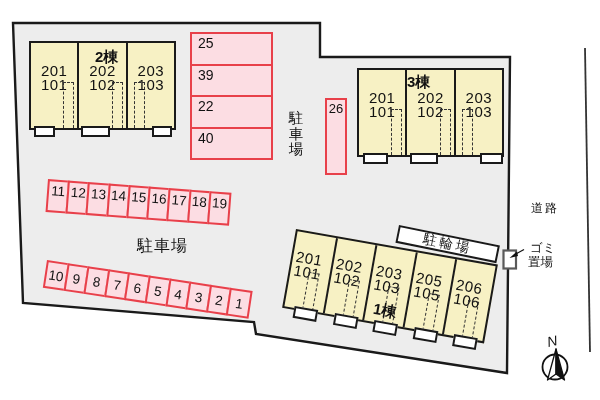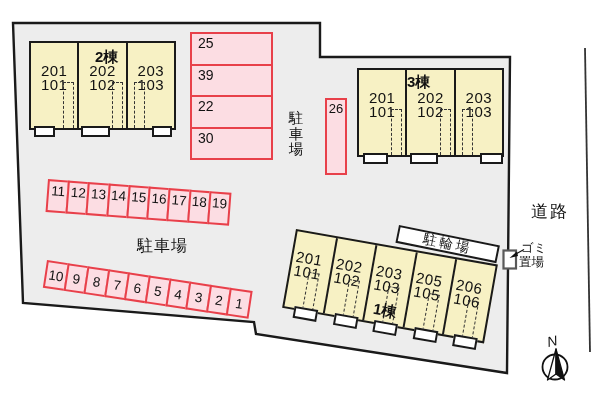--- a/index.html
+++ b/index.html
@@ -75,22 +75,22 @@
   .prow-upper{left:48px;top:179px;width:184px;height:33px;transform:rotate(4.3deg);transform-origin:0 0;}
   .prow-upper .stall{padding-top:2px;text-align:center;}
   .prow-lower{left:47px;top:260px;width:208px;height:28px;transform:rotate(8.6deg);transform-origin:0 0;}
   .prow-lower .stall{display:flex;align-items:center;justify-content:center;}
   .stall26{position:absolute;left:325px;top:98px;width:22px;height:77px;text-align:center;padding-top:1px;font-size:13px;}
 
   
   .lbl{position:absolute;white-space:nowrap;color:#111;z-index:5;}
   .lbl-parking-v{left:288px;top:111px;width:16px;font-size:14.5px;line-height:15.5px;word-break:break-all;white-space:normal;text-align:center;}
   .lbl-parking-h{left:137px;top:236px;font-size:16px;letter-spacing:1px;}
-  .lbl-road{left:531px;top:200px;font-size:17px;letter-spacing:2px;}
-  .lbl-garbage{left:519px;top:242px;font-size:12.5px;line-height:13.5px;white-space:normal;width:30px;}
+  .lbl-road{left:531px;top:200px;font-size:12px;letter-spacing:2px;}
+  .lbl-garbage{left:519px;top:242px;font-size:12.5px;line-height:13.5px;white-space:normal;width:30px;padding-left:9px;}
   .lbl-garbage .l1{padding-left:2px;}
   .lbl-north{left:547px;top:333px;font-size:14px;font-style:italic;transform:rotate(-12deg);}
 </style>
 </head>
 <body>
 
 <div id="canvas">
 
   <svg id="base-svg" viewBox="0 0 600 400">
     <polygon class="site-poly" points="13,23 320,23 320,57 510,57 507,373 256,334 254,322 23,303"></polygon>
@@ -216,21 +216,21 @@
 
   <div class="bike-shed">
     <span>駐輪場</span>
   </div>
 
   <div class="pcolumn">
 
   <div class="stall">25</div>
       <div class="stall">39</div>
       <div class="stall">22</div>
-      <div class="stall">30</div>
+      <div class="stall">40</div>
     </div>
 
   <div class="stall stall26">26</div>
 
   <div class="prow prow-upper">
 
   <div class="stall">11</div>
       <div class="stall">12</div>
       <div class="stall">13</div>
       <div class="stall">14</div>

